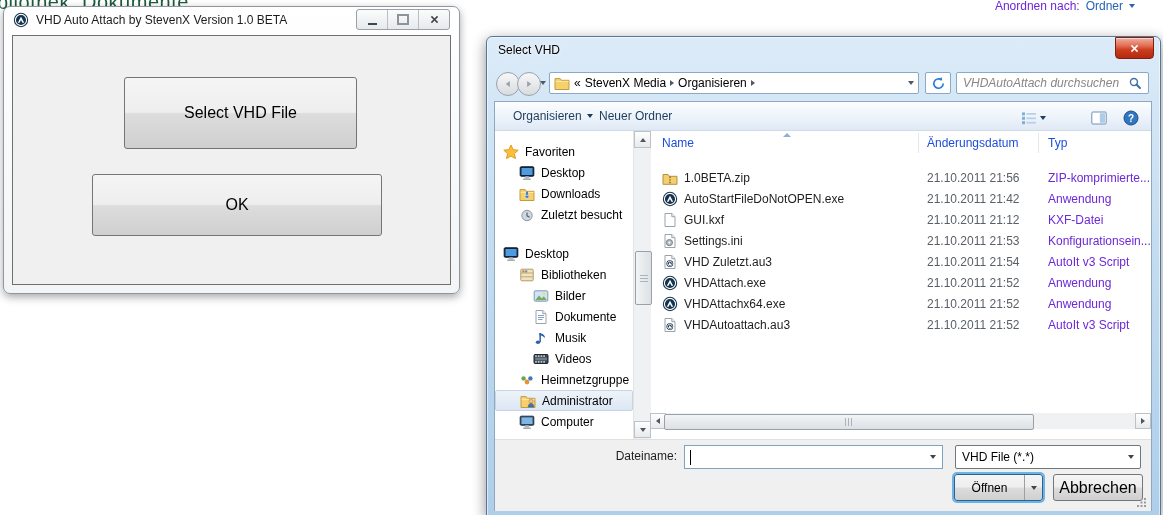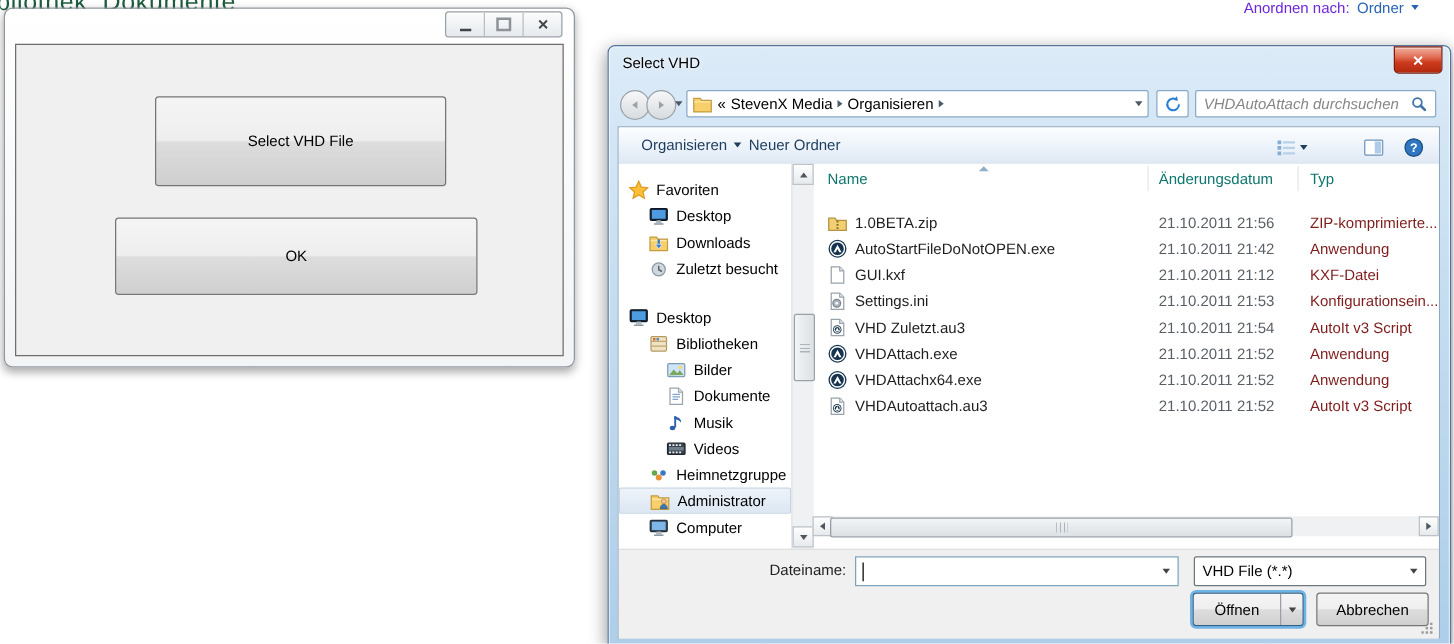--- a/index.html
+++ b/index.html
@@ -22,21 +22,21 @@
   .appwin{left:3px;top:6px;width:455px;height:286px;border:1px solid #8f969e;border-radius:7px;
           background:linear-gradient(#ffffff,#f2f4f6);box-shadow:0 3px 8px rgba(0,0,0,.35);}
   .appwin-title{left:0;top:0;right:0;height:26px;padding-left:9px;gap:7px;}
   .appwin-title .t{color:#1c1c1c;}
   .capgroup{top:2px;right:9px;height:19px;border:1px solid #99a0a7;border-radius:3px;overflow:hidden;display:flex;background:linear-gradient(#fbfcfc,#e6eaed);}
   .capbtn{width:30px;height:19px;display:flex;align-items:center;justify-content:center;border-left:1px solid #b8bec4;}
   .capbtn:first-child{border-left:none;}
   .glyph-min{width:9px;height:2px;background:#3f454b;margin-top:8px;}
   .glyph-max{width:8px;height:7px;border:2px solid #8d9399;}
   .appwin-client{left:8px;top:28px;width:437px;height:248px;background:#f0f0f0;border:1px solid #6f6f6f;}
-  .w7btn{border:1px solid #757575;border-radius:3px;color:#000;font-size:12px;
+  .w7btn{border:1px solid #757575;border-radius:3px;color:#000;font-size:16px;
          background:linear-gradient(#f5f5f5 0%,#eeeeee 49%,#dddddd 51%,#cfcfcf 100%);
          display:flex;align-items:center;justify-content:center;font-family:"Liberation Sans",sans-serif;}
   .btn-select{left:111px;top:41px;width:231px;height:70px;}
   .btn-ok{left:79px;top:138px;width:288px;height:60px;}
 
   
   .dlg{left:486px;top:36px;width:673px;height:479px;border:1px solid #55769a;border-radius:6px 6px 0 0;
        background:linear-gradient(180deg,#dcebf8 0%,#c3dcf0 45%,#aecee9 100%);
        box-shadow:0 4px 14px rgba(0,0,0,.45), inset 0 0 0 1px rgba(255,255,255,.55);}
   .dlg-title{left:11px;top:6px;color:#000;text-shadow:0 0 4px #fff;}
@@ -81,31 +81,31 @@
   .tri-up{width:0;height:0;border-left:3.5px solid transparent;border-right:3.5px solid transparent;border-bottom:4px solid #4e565e;}
   .tri-down{width:0;height:0;border-left:3.5px solid transparent;border-right:3.5px solid transparent;border-top:4px solid #4e565e;}
   .tri-left{width:0;height:0;border-top:3.5px solid transparent;border-bottom:3.5px solid transparent;border-right:4px solid #4e565e;}
   .tri-right{width:0;height:0;border-top:3.5px solid transparent;border-bottom:3.5px solid transparent;border-left:4px solid #4e565e;}
   .vthumb{left:1px;top:120px;width:15px;height:52px;border:1px solid #98a0a8;border-radius:2px;
           background:linear-gradient(90deg,#f2f4f5,#dde1e5);display:flex;align-items:center;justify-content:center;}
   .vthumb::after{content:"";width:8px;height:7px;background:repeating-linear-gradient(0deg,#aab4bc 0 1px,transparent 1px 3px);}
   .vscroll .down{position:absolute;left:0;bottom:2px;}
 
   .list{left:155px;top:0;width:501px;height:309px;}
-  .hdr{left:0;top:0;width:501px;height:24px;color:#0f766e;}
+  .hdr{left:0;top:0;width:501px;height:24px;color:#1d4ed8;}
   .hdr .ht{position:absolute;top:5px;}
   .h-name{left:12px;} .h-date{left:277px;} .h-type{left:398px;}
   .hsep{position:absolute;top:2px;width:1px;height:20px;background:#e4e7ea;}
   .sortasc{position:absolute;left:133px;top:2px;width:0;height:0;border-left:4px solid transparent;border-right:4px solid transparent;border-bottom:4px solid #8fb0cc;}
   .rows{left:0;top:36px;width:501px;}
   .frow{height:21px;display:flex;align-items:center;padding-left:12px;}
   .fic{width:16px;height:16px;flex:0 0 16px;margin-right:6px;}
   .fname{flex:0 0 233px;margin-right:10px;white-space:nowrap;overflow:hidden;color:#1e1e1e;}
   .fdate{flex:0 0 111px;margin-right:10px;color:#595f66;}
-  .ftype{flex:1;color:#7f1d1d;white-space:nowrap;overflow:hidden;}
+  .ftype{flex:1;color:#6d28d9;white-space:nowrap;overflow:hidden;}
 
   .hscroll{left:0;top:282px;width:501px;height:16px;background:#f0f1f2;display:block;}
   .hscroll .sbtn{position:absolute;top:0;width:16px;height:16px;}
   .hs-left{left:0;} .hs-right{right:0;}
   .hthumb{position:absolute;left:14px;top:1px;width:368px;height:14px;border:1px solid #98a0a8;border-radius:2px;
           background:linear-gradient(#f2f4f5,#dde1e5);display:flex;align-items:center;justify-content:center;}
   .hthumb::after{content:"";width:9px;height:8px;background:repeating-linear-gradient(90deg,#aab4bc 0 1px,transparent 1px 3px);}
 
   .footer{left:0;top:337px;width:656px;height:71px;background:#f0f0f0;border-top:1px solid #e0e0e0;}
   .fn-label{left:94px;top:9px;width:88px;text-align:right;color:#1e1e1e;}
@@ -283,20 +283,26 @@
 <div id="screen">
 
   <div class="a bg-header">bliothek  Dokumente</div>
   <div class="a flex arrange">
     <span class="lbl">Anordnen nach:</span>
     <span class="val">Ordner</span>
     <span class="caret blue"></span>
   </div>
 
   <div class="a appwin">
+    <div class="a flex appwin-title">
+      <svg class="nic">
+          <use href="#i-autoit"></use>
+        </svg>
+      <span class="t">VHD Auto Attach by StevenX Version 1.0 BETA</span>
+    </div>
     <div class="a capgroup">
       <div class="capbtn">
           <span class="glyph-min"></span>
         </div>
       <div class="capbtn">
           <span class="glyph-max"></span>
         </div>
       <div class="capbtn">
           <svg width="11" height="11" style="color:#3f454b">
             <use href="#i-x"></use>

